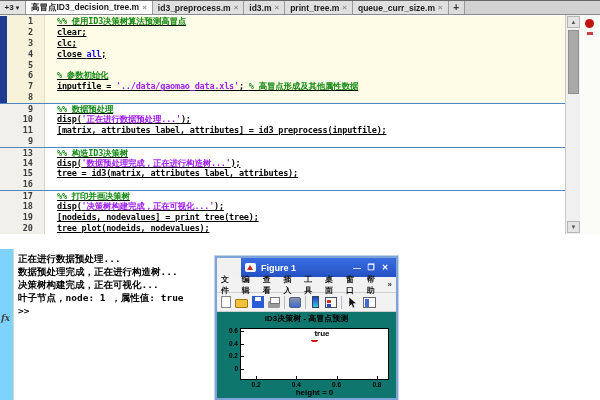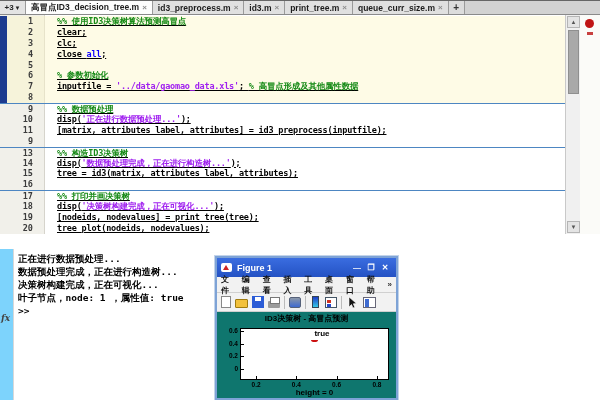--- a/index.html
+++ b/index.html
@@ -43,21 +43,21 @@
   .cw-title { font:700 9px "Liberation Sans",sans-serif; color:#111; padding-left:4px; }
   .cw-menu-icon { position:absolute; right:8px; top:2px; font:700 9px "Liberation Sans",sans-serif; color:#666; }
   .cw { position:absolute; left:0; top:248px; width:600px; height:152px; background:#fff; }
   .cw-margin { position:absolute; left:0; top:0; width:14px; height:152px; background:#7dd3fc; border-right:1px solid #d8d8d8; }
   .fx { position:absolute; left:1px; top:64px; font:italic 700 9px "DejaVu Serif",serif; color:#444; }
   #cw-lines { position:absolute; left:18px; top:3px; }
   .cline { font:700 9.5px "DejaVu Sans Mono",monospace; color:#000; height:13px; line-height:13px; white-space:pre; }
 
   
   .figwin { position:absolute; left:215px; top:255px; width:183px; height:144px; border:2px solid #7ea3d6; background:#f1f1f1; box-shadow:0 0 0 1px #c3d4ea; z-index:5; }
-  .fw-titlebar { height:19px; background:linear-gradient(#3a6de0,#2452c4); display:flex; align-items:center; padding:0 4px; }
+  .fw-titlebar { height:19px; background:linear-gradient(#3a6de0,#2452c4); display:flex; align-items:center; padding:0 4px;margin-left:24px; }
   .fw-appicon { width:11px; height:9px; background:#fff; border-radius:2px; position:relative; margin-right:5px; flex:none; }
   .fw-appicon::after { content:""; position:absolute; left:2px; top:2px; border-left:3px solid transparent; border-right:3px solid transparent; border-bottom:5px solid #c22; }
   .fw-title { color:#fff; font:700 9px "Liberation Sans",sans-serif; flex:1; }
   .fw-ctrl { color:#fff; font:700 8px "Liberation Sans",sans-serif; width:14px; text-align:center; }
   .fw-menubar { height:16px; background:#f2f2f2; border-bottom:1px solid #d0d0d0; display:flex; align-items:center; gap:5px; padding:0 4px; }
   .mitem { font:700 8px "Liberation Sans",sans-serif; color:#111; }
   .moverflow { font:700 8px "Liberation Sans",sans-serif; color:#333; margin-left:auto; }
   .fw-toolbar { height:19px; background:#f2f2f2; border-bottom:1px solid #cfcfcf; display:flex; align-items:center; gap:4px; padding:0 4px; }
   .tsep { width:1px; height:13px; background:#bbb; }
   .tbi { width:13px; height:13px; position:relative; }

